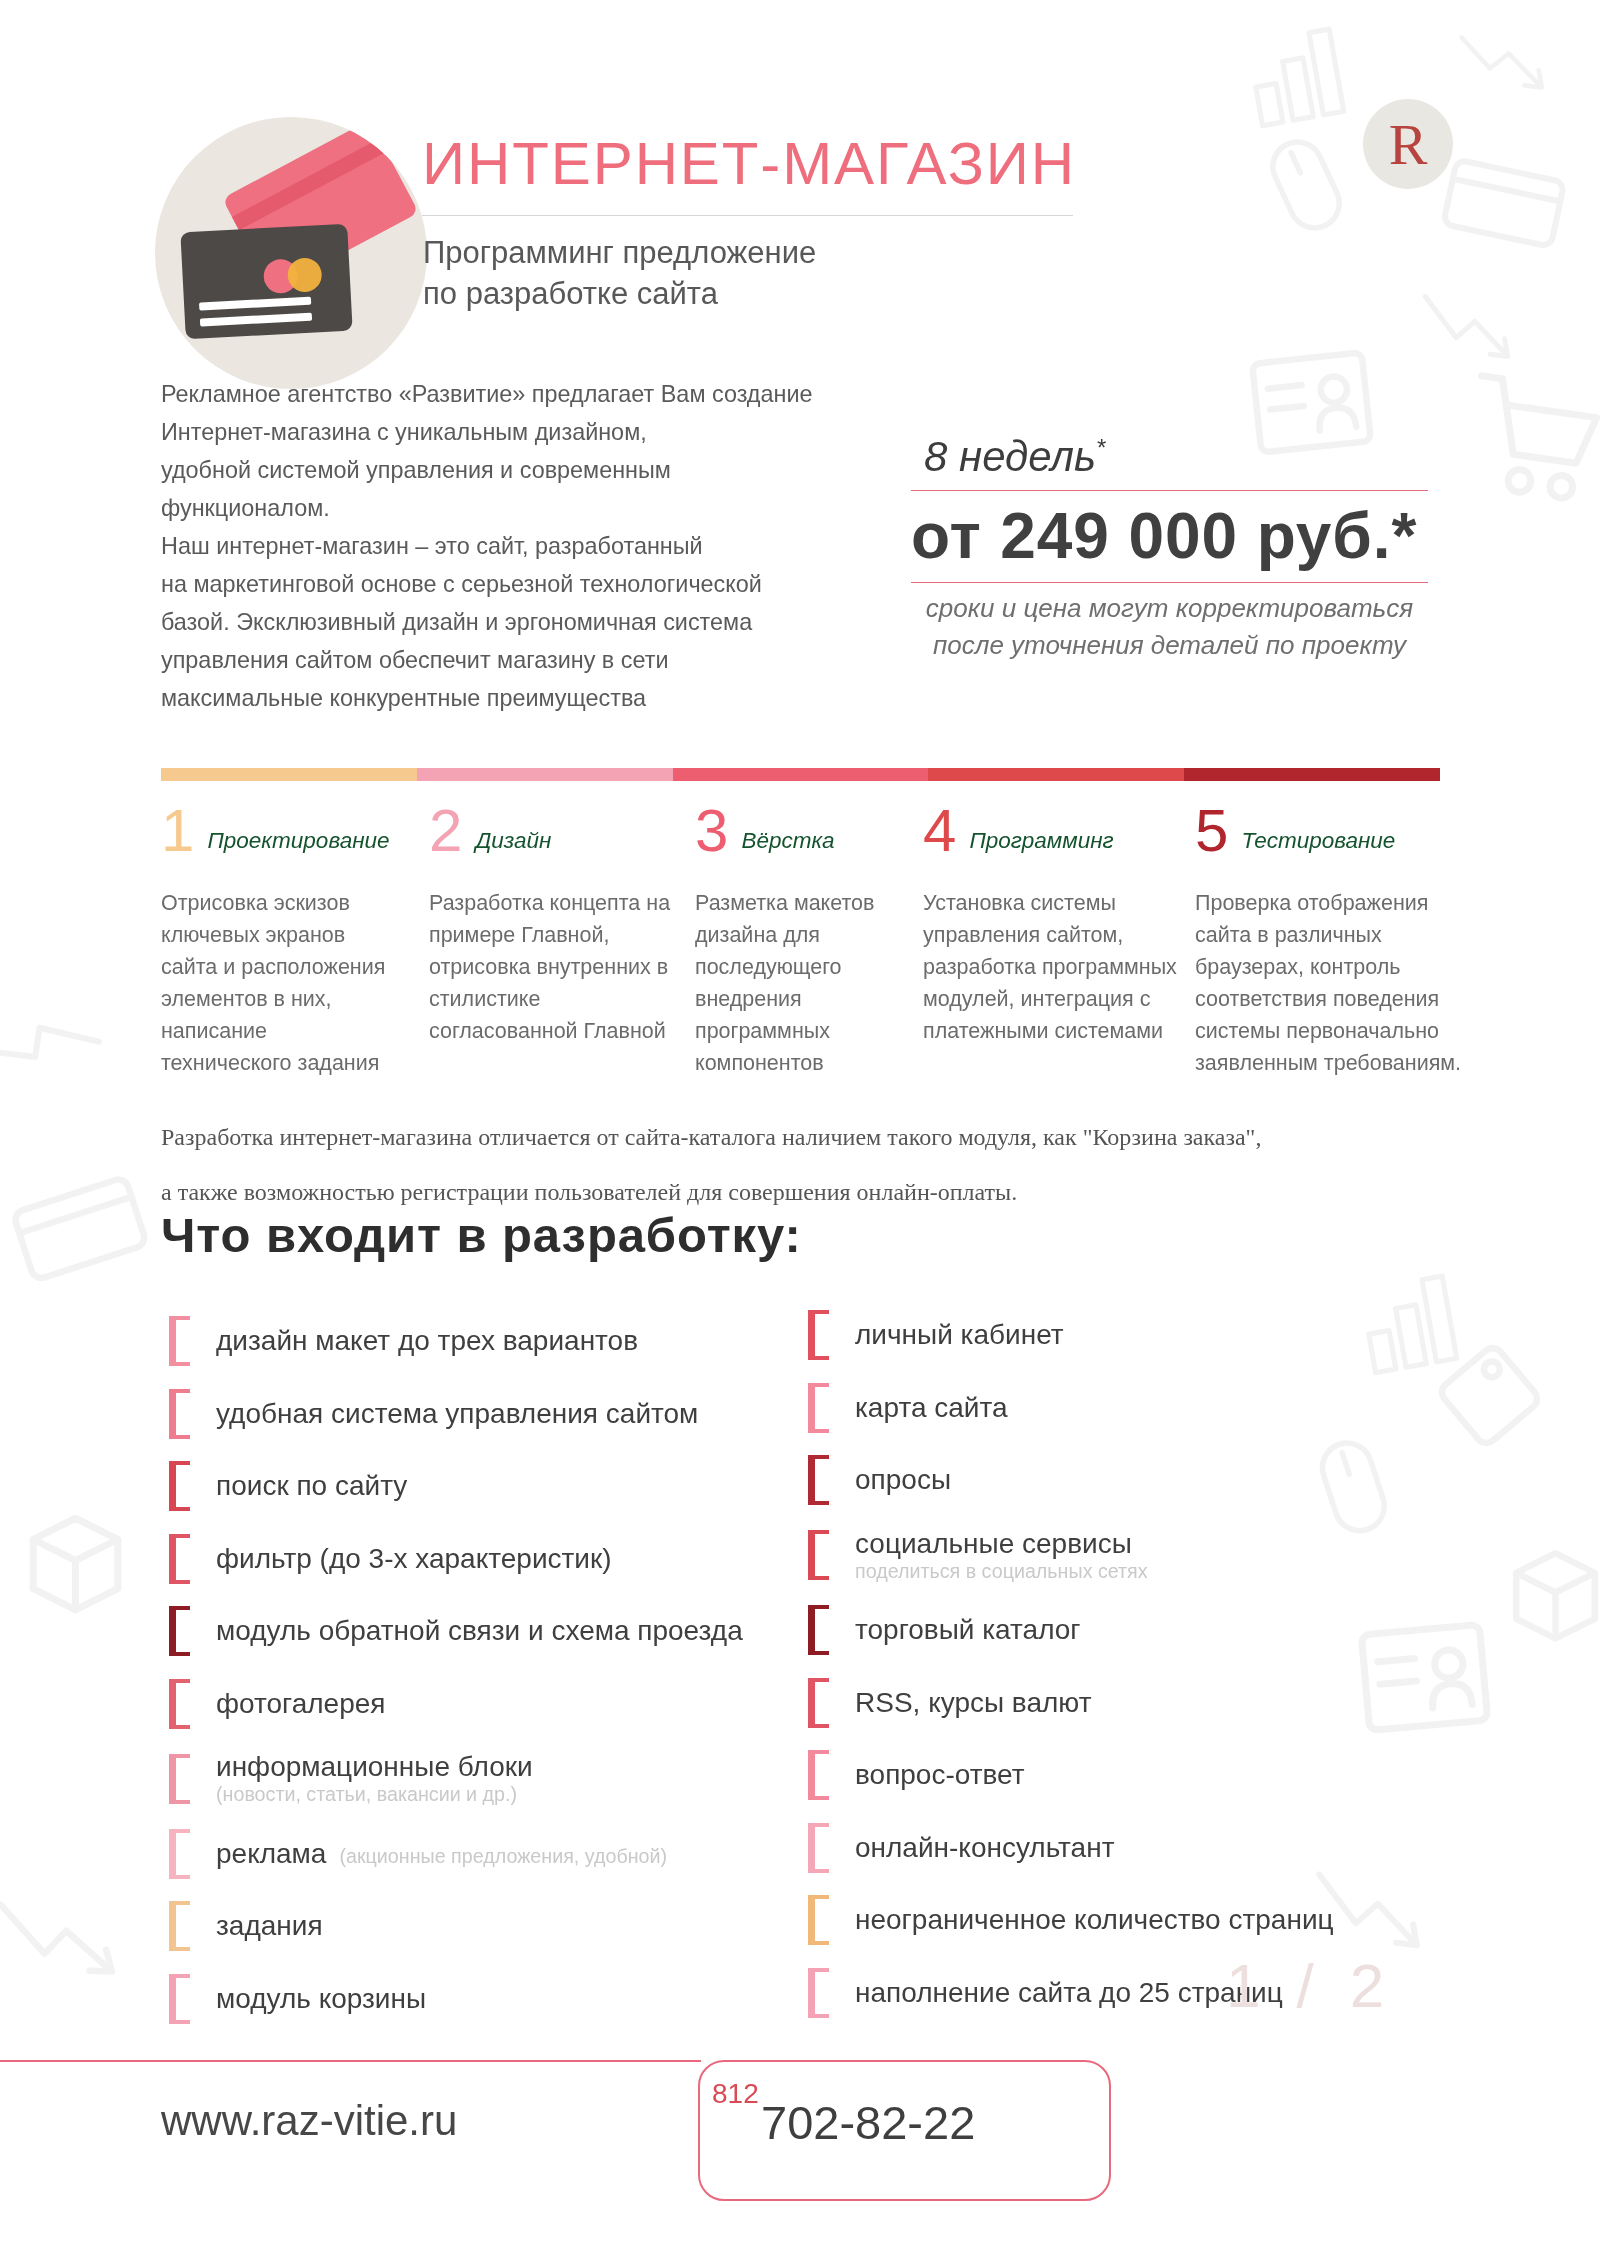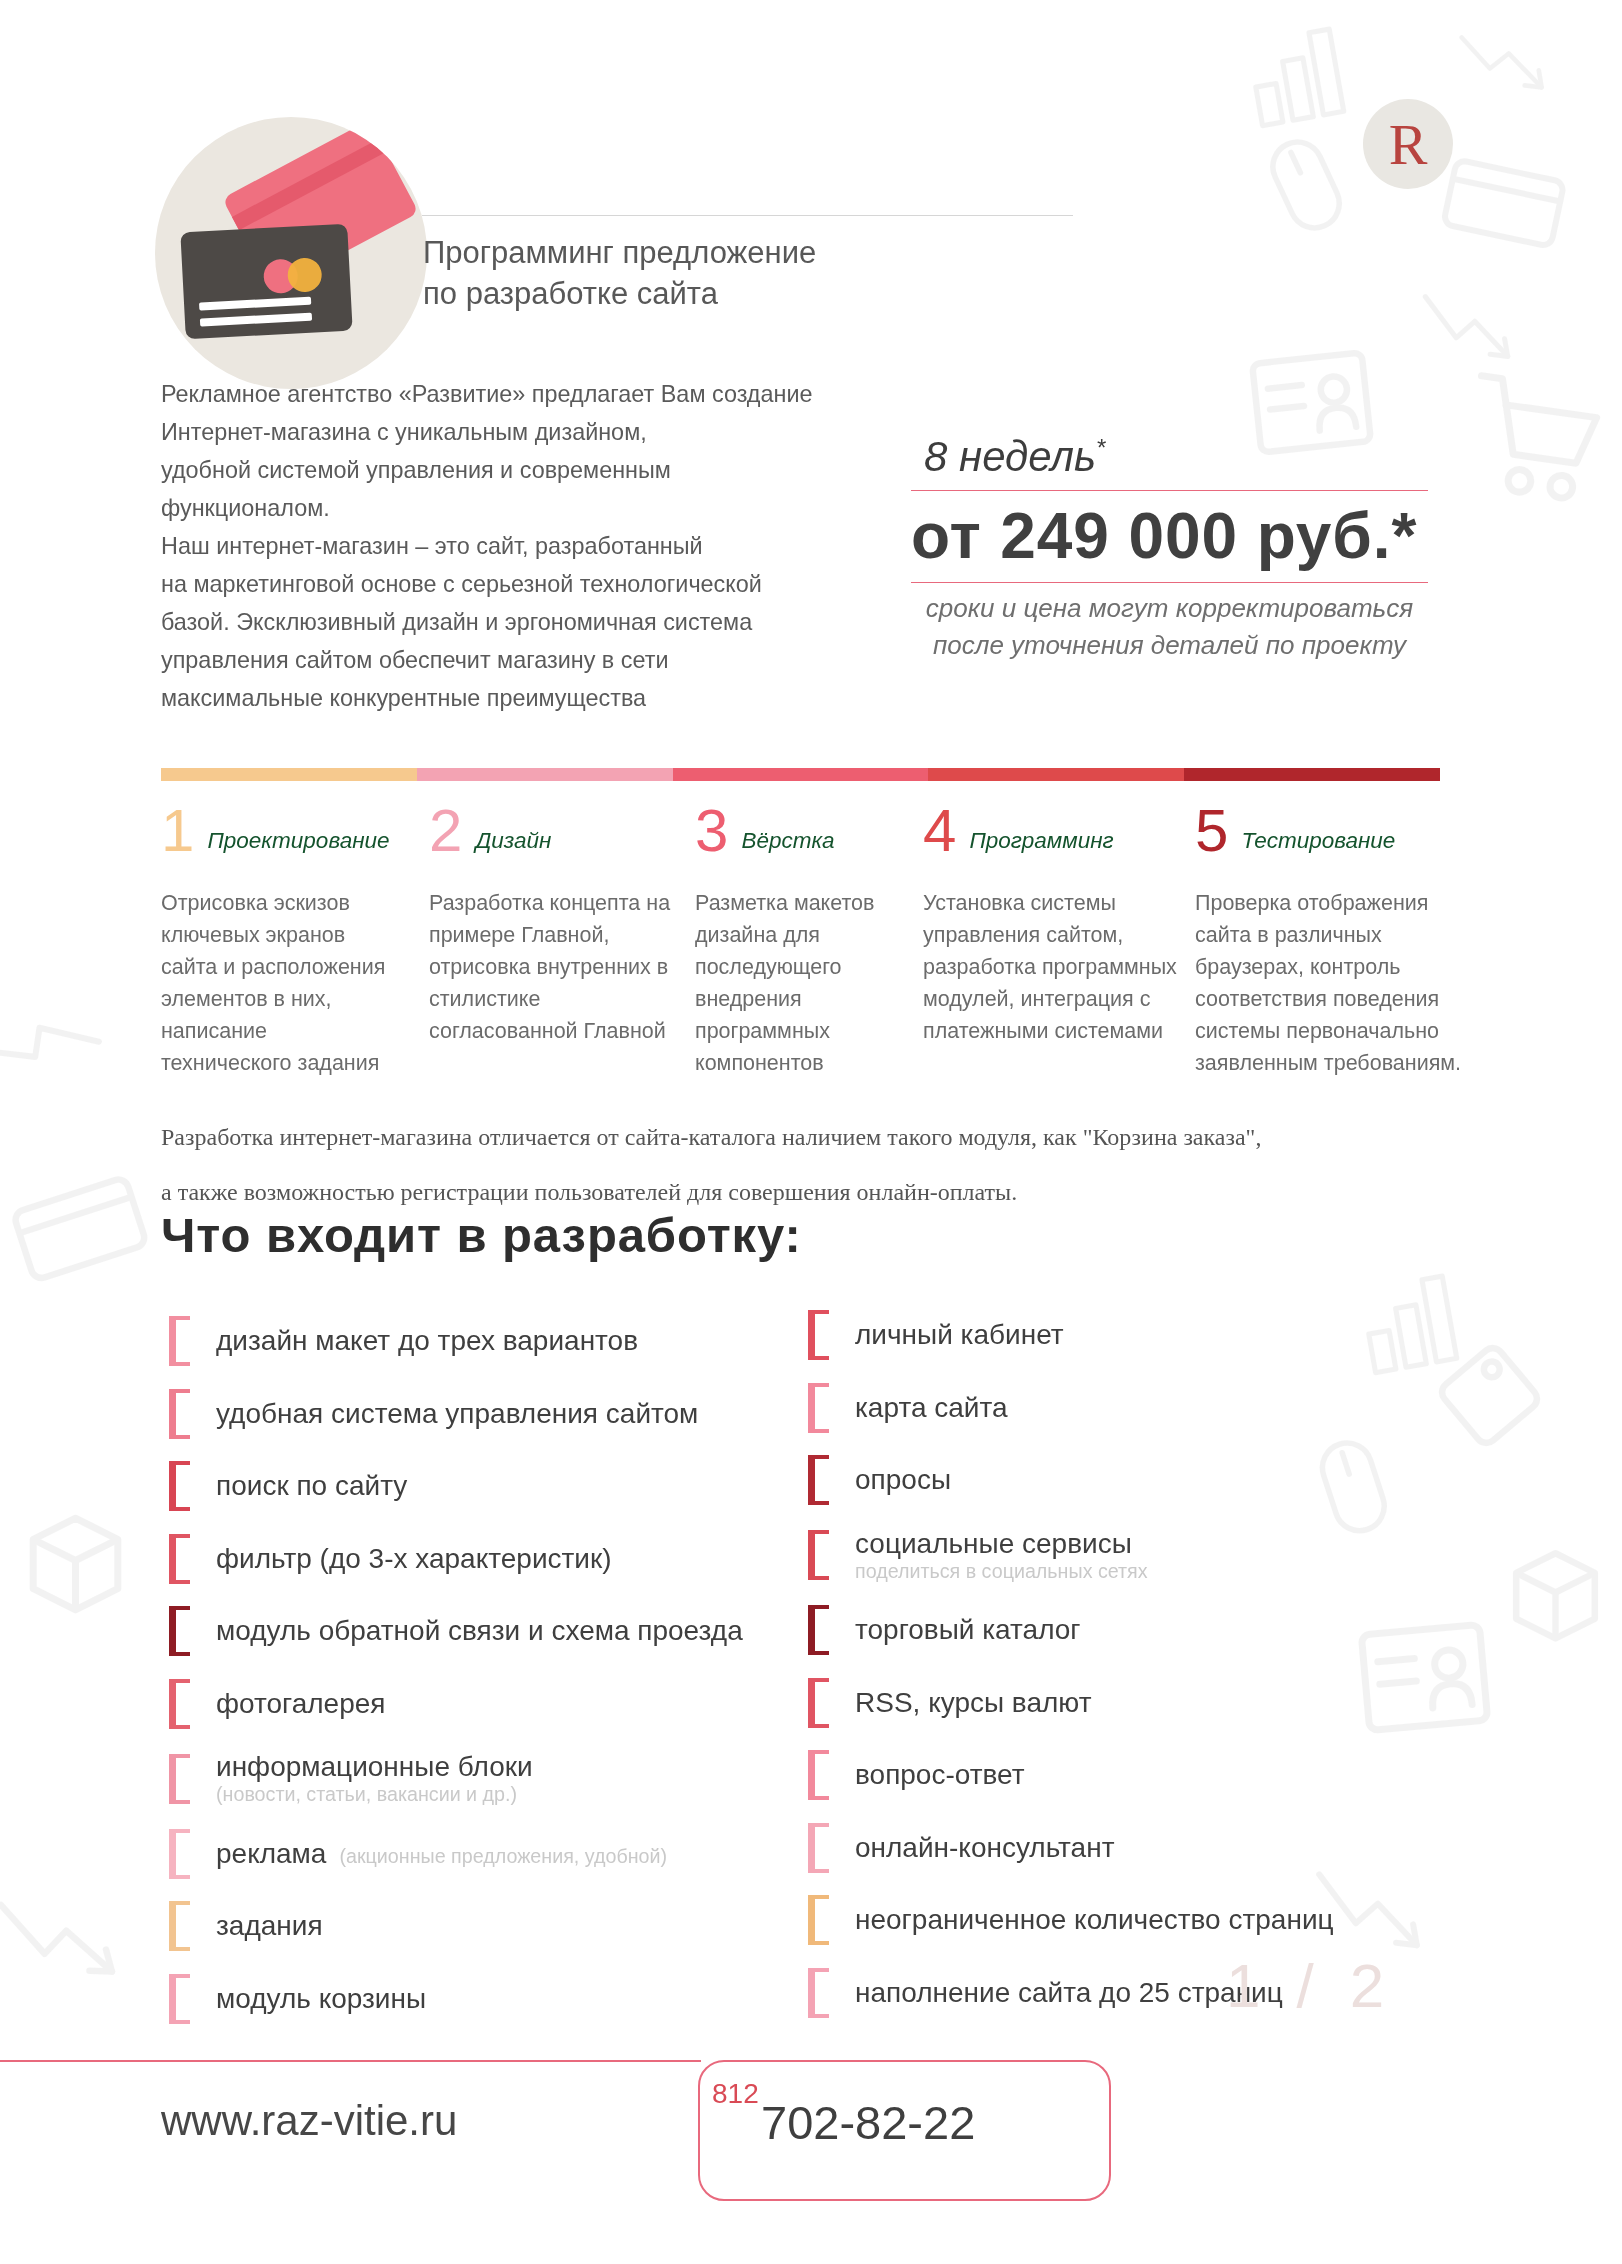--- a/index.html
+++ b/index.html
@@ -205,20 +205,21 @@
   <div class="badge">
     <div class="card-back"></div>
     <div class="card-front">
       <div class="cc cc1"></div>
       <div class="cc cc2"></div>
       <div class="cl cl1"></div>
       <div class="cl cl2"></div>
     </div>
   </div>
 
+  <div class="page-title">ИНТЕРНЕТ-МАГАЗИН</div>
   <div class="title-rule"></div>
   <div class="subtitle">
     <div>Программинг предложение</div>
     <div>по разработке сайта</div>
   </div>
 
   <div class="logo">
     <span>R</span>
   </div>
 

